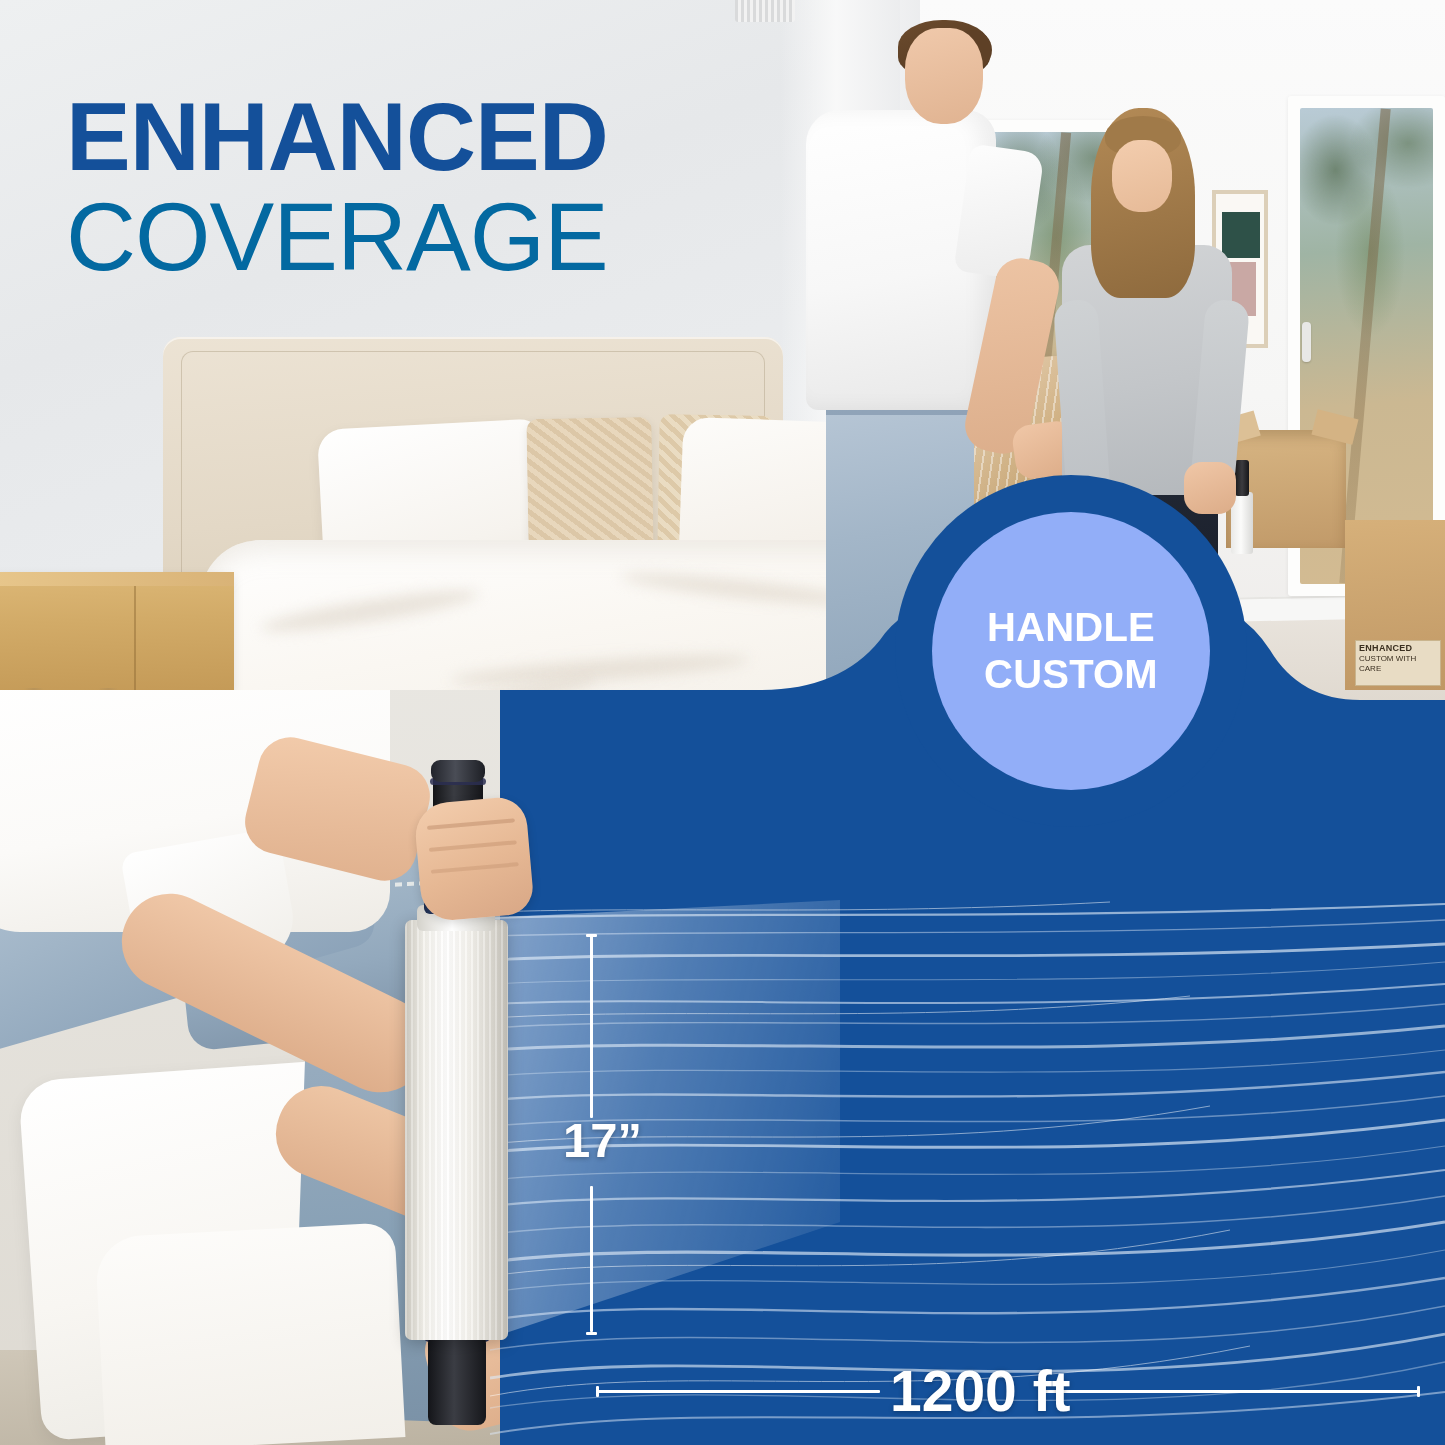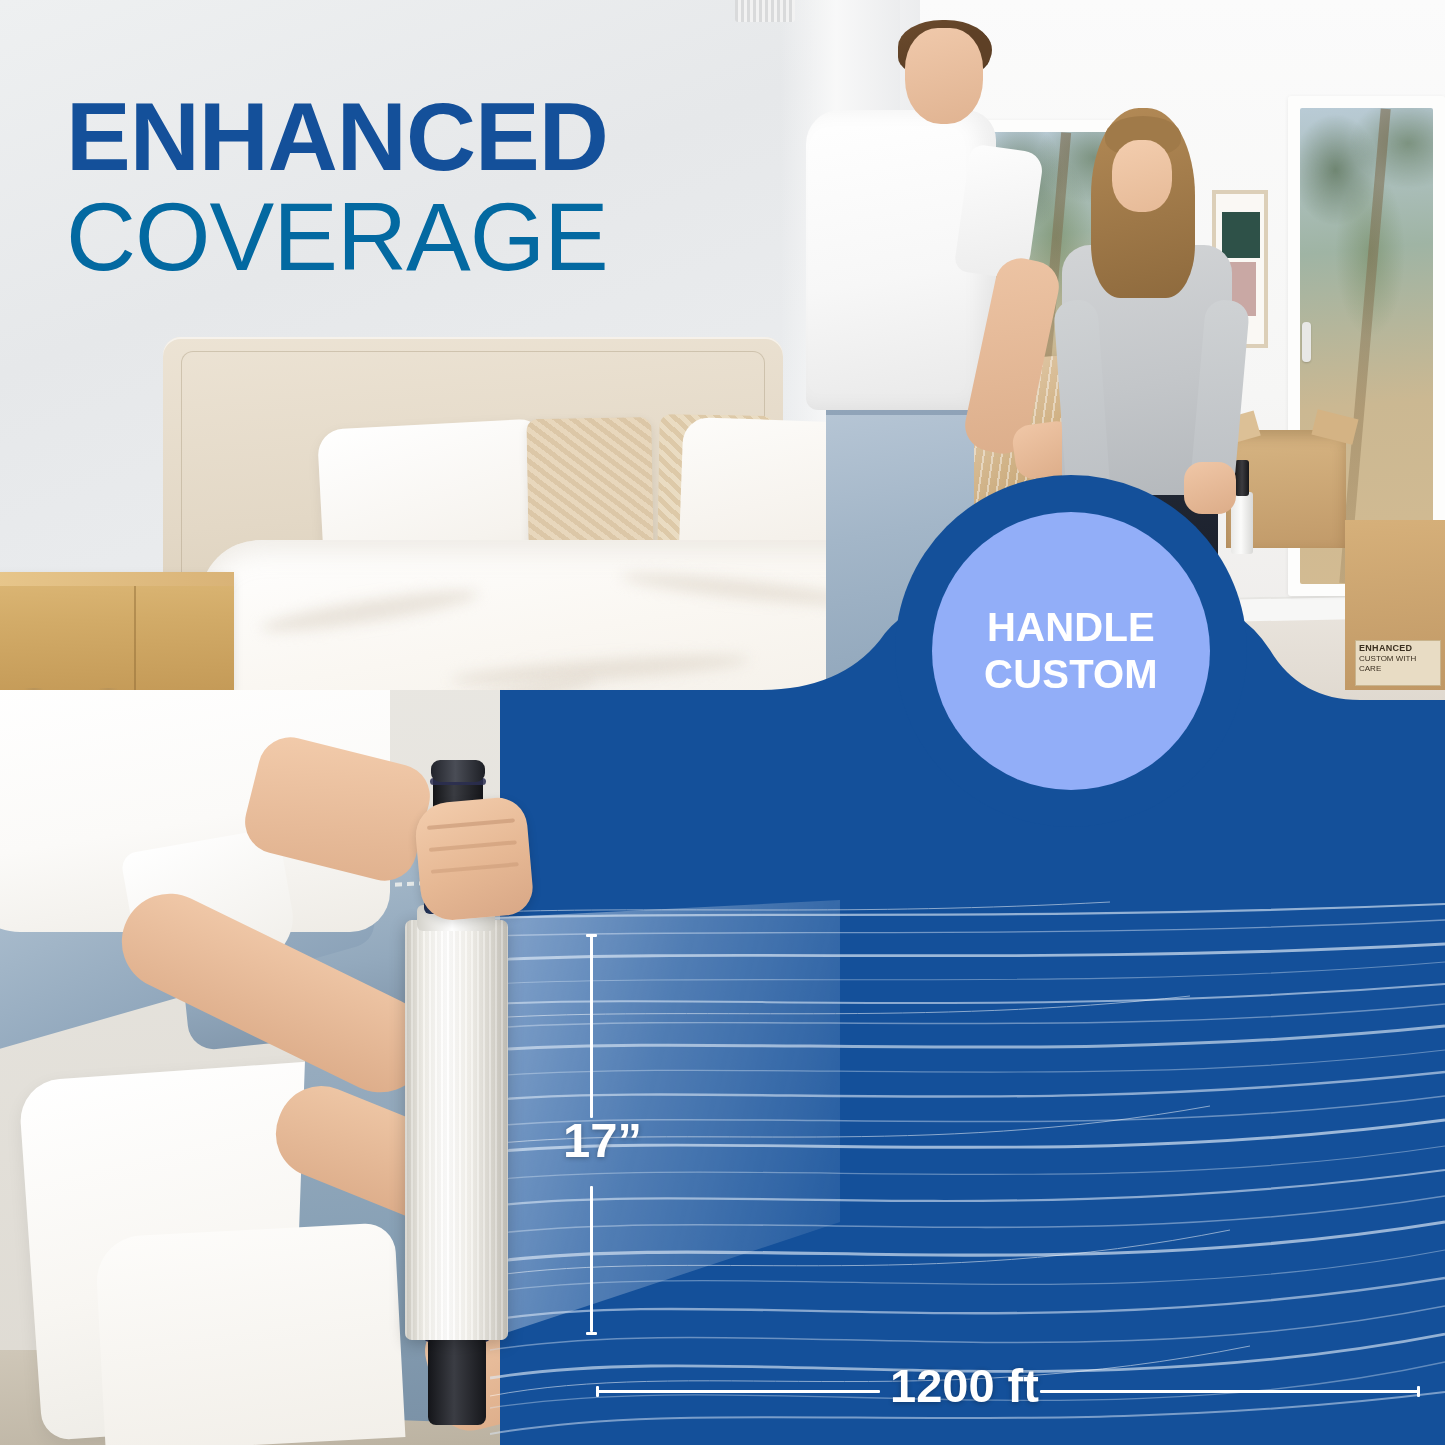--- a/index.html
+++ b/index.html
@@ -414,21 +414,21 @@
 
   .dim-h{position:absolute;left:588px;top:1386px;width:840px;height:12px;}
   .dim-h .seg{position:absolute;top:4px;height:3px;background:#ffffff;border-radius:1px;}
   .dim-h .seg.s1{left:10px;width:282px;}
   .dim-h .seg.s2{left:452px;width:378px;}
   .dim-h .cap{position:absolute;top:0;width:3px;height:11px;background:#ffffff;border-radius:1px;}
   .dim-h .cap.c1{left:8px;}
   .dim-h .cap.c2{left:829px;}
   .dim-h-label{
     position:absolute;left:890px;top:1358px;color:#ffffff;
-    font-size:47px;font-weight:700;
+    font-size:57px;font-weight:700;
     text-shadow:0 1px 5px rgba(0,0,0,.3);
   }
 </style>
 </head>
 <body>
 
 <div id="poster">
 
   <div class="top-photo">
     <div class="room-bg"></div>

